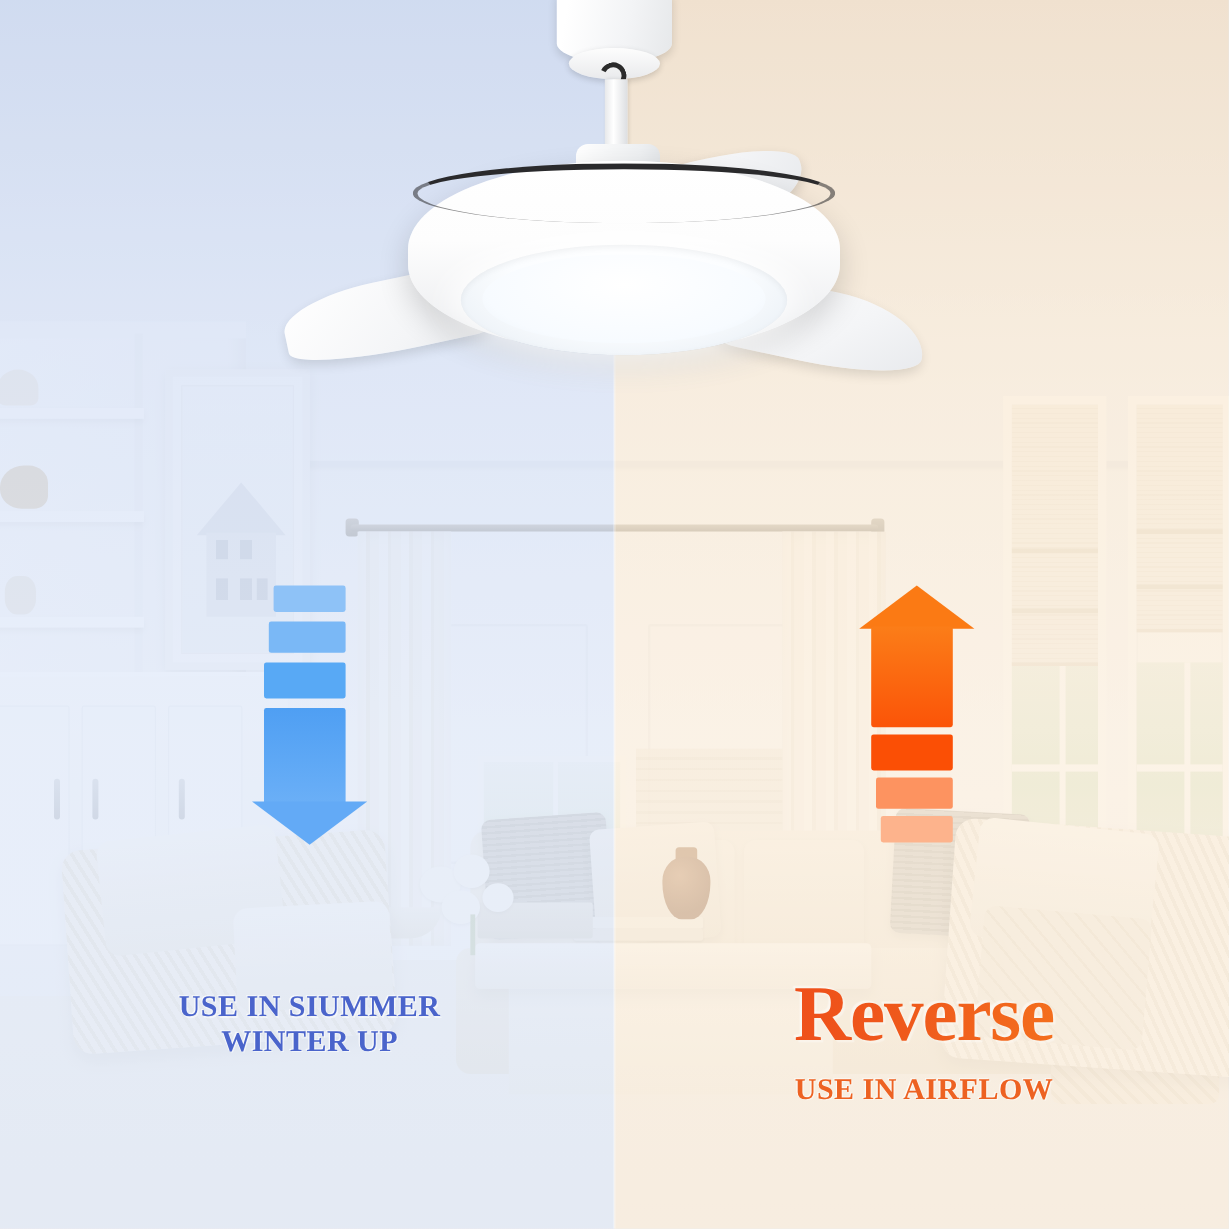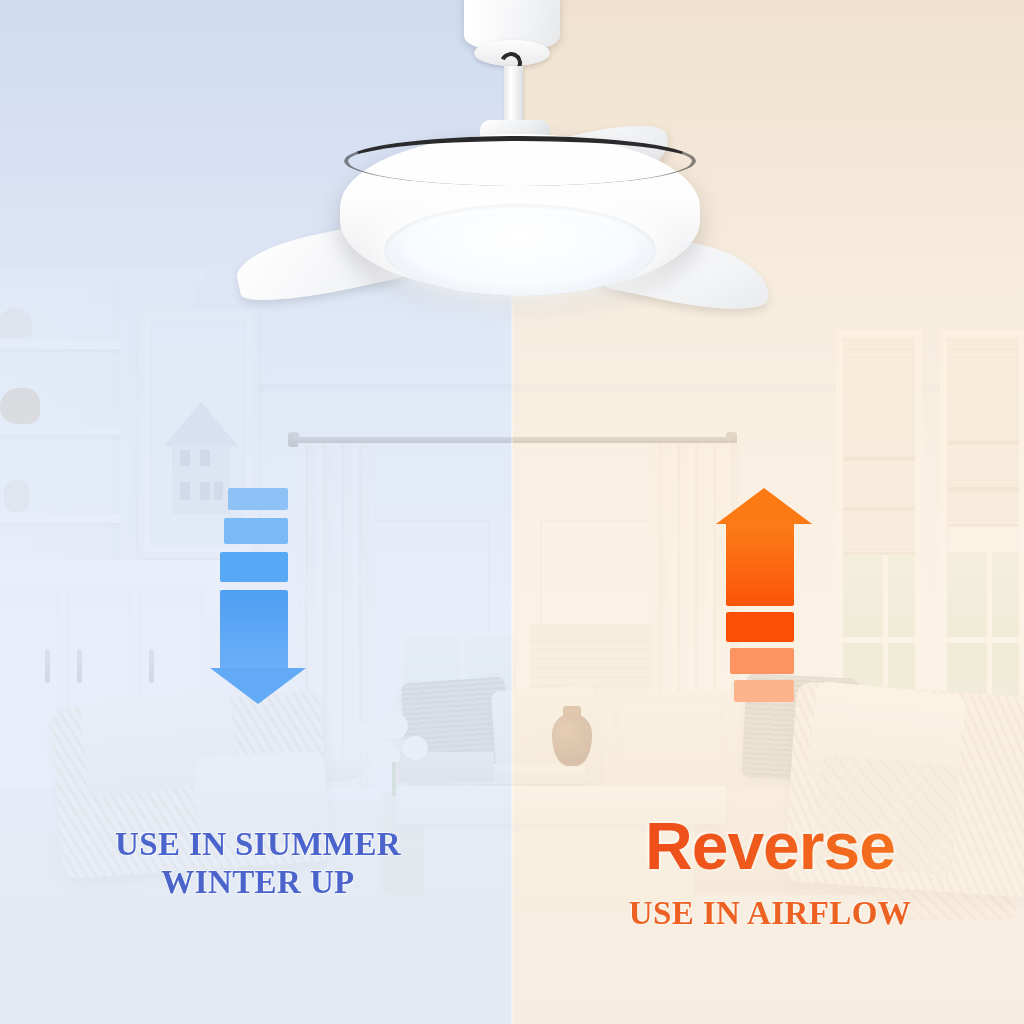--- a/index.html
+++ b/index.html
@@ -255,24 +255,24 @@
   .textblock.right{left:530px;top:812px;}
 
   .headline{font-size:66px;font-weight:700;line-height:1.04;letter-spacing:-1px;}
   .headline.blue{color:#4260d8;
     text-shadow:-2px -2px 0 rgba(255,255,255,.55),2px 2px 0 rgba(255,255,255,.45),
                 0 3px 6px rgba(40,70,190,.18);}
   .headline.orange{
     background:linear-gradient(95deg,#ee4118 0%,#ef5a1c 48%,#f9851f 100%);
     -webkit-background-clip:text;background-clip:text;color:transparent;
     filter:drop-shadow(-2px -2px 0 rgba(255,255,255,.45))
-           drop-shadow(2px 2px 0 rgba(255,255,255,.35));}
+           drop-shadow(2px 2px 0 rgba(255,255,255,.35));font-family:Liberation Serif, serif;}
 
   .subline{font-family:"Liberation Serif",serif;font-weight:700;
-    font-size:33px;line-height:1.14;letter-spacing:.4px;margin-top:14px;}
+    font-size:25px;line-height:1.14;letter-spacing:.4px;margin-top:14px;}
   .subline.blue{color:#4a64cb;
     text-shadow:-1px -1px 0 rgba(255,255,255,.7),1px 1px 0 rgba(255,255,255,.5);}
   .subline.orange{color:#ed6222;
     text-shadow:-1px -1px 0 rgba(255,255,255,.65),1px 1px 0 rgba(255,255,255,.45);}
   .subline span{display:block;white-space:nowrap;}
 </style>
 </head>
 <body>
 
 <div id="stage">

